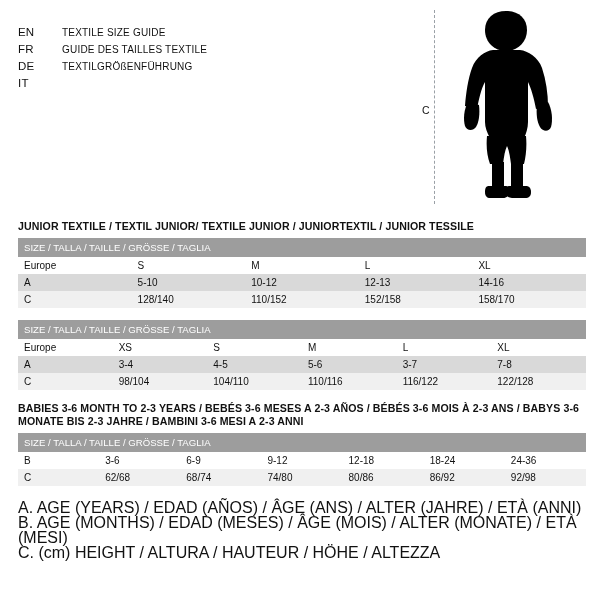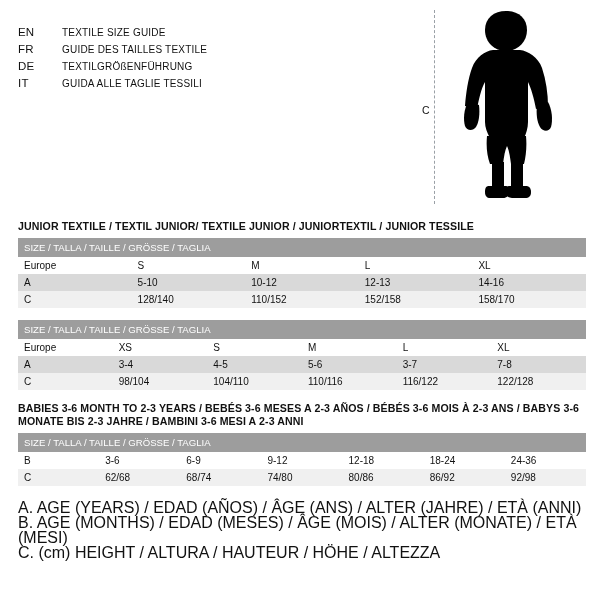--- a/index.html
+++ b/index.html
@@ -145,21 +145,20 @@
     <div class="lang-row">
       <span class="lang-code">FR</span>
       <span class="lang-title">GUIDE DES TAILLES TEXTILE</span>
     </div>
     <div class="lang-row">
       <span class="lang-code">DE</span>
       <span class="lang-title">TEXTILGRÖßENFÜHRUNG</span>
     </div>
     <div class="lang-row">
       <span class="lang-code">IT</span>
-      <span class="lang-title">GUIDA ALLE TAGLIE TESSILI</span>
     </div>
   </div>
 
   <div class="figure-area">
     <div class="dashed-line"></div>
     <div class="c-label">C</div>
     <svg class="baby" viewBox="0 0 108 196">
       <g fill="#000000">
 
         <path d="M31 20 C31 8 40 1 52 1 C64 1 73 8 73 20 C73 32 64 41 52 41 C40 41 31 32 31 20 Z"></path>

